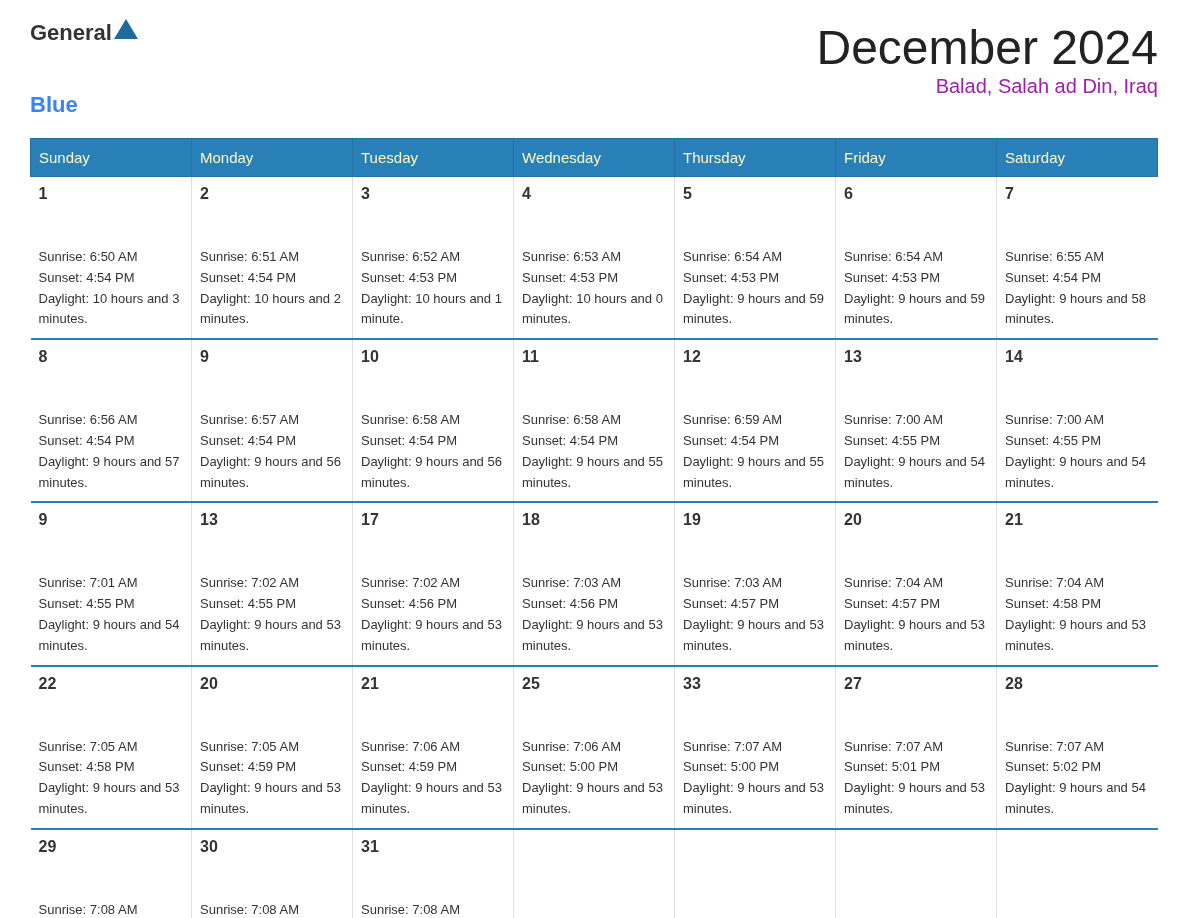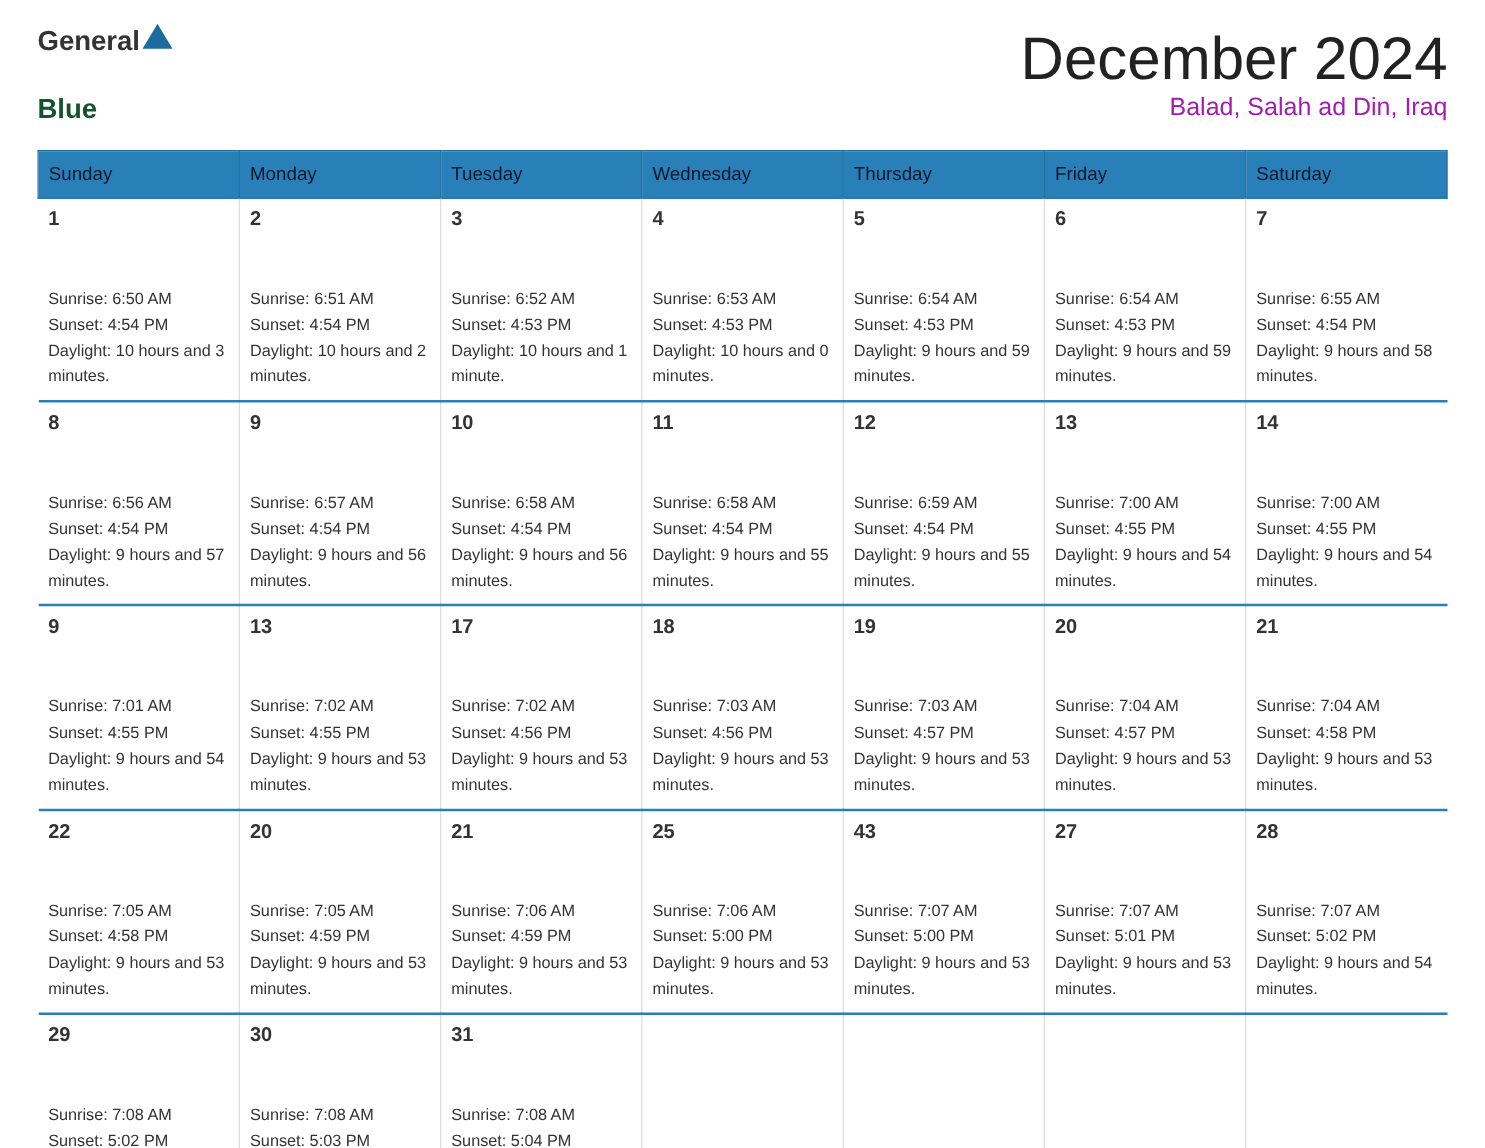--- a/index.html
+++ b/index.html
@@ -28,27 +28,27 @@
       border-right: 12px solid transparent;
       border-bottom: 20px solid #1a6ba0;
       display: inline-block;
       margin-left: 2px;
       position: relative;
       top: -4px;
     }
     .logo-blue {
       font-size: 22px;
       font-weight: bold;
-      color: #14532d;
+      color: #3b82f6;
+      margin-top: 46px;
     }
     .logo-wrapper {
       display: flex;
       flex-direction: column;
       align-items: flex-start;
-      gap: 28px;
     }
     .logo-row1 {
       display: flex;
       align-items: center;
     }
     .title-section {
       text-align: right;
     }
     .month-title {
       font-size: 48px;
@@ -61,21 +61,21 @@
     }
     table {
       width: 100%;
       border-collapse: collapse;
       table-layout: fixed;
     }
     thead tr {
       background-color: #2980b9;
     }
     thead th {
-      color: #0f172a;
+      color: #fef9c3;
       padding: 10px 8px;
       font-size: 15px;
       font-weight: normal;
       text-align: left;
       border: 1px solid #2471a3;
     }
     tbody tr {
       border-bottom: 2px solid #2980b9;
     }
     tbody td {
@@ -335,21 +335,21 @@
         </td>
         <td>
           <span class="day-number">25</span>
           <div class="day-info">
             Sunrise: 7:06 AM<br>
             Sunset: 5:00 PM<br>
             Daylight: 9 hours and 53 minutes.
           </div>
         </td>
         <td>
-          <span class="day-number">43</span>
+          <span class="day-number">33</span>
           <div class="day-info">
             Sunrise: 7:07 AM<br>
             Sunset: 5:00 PM<br>
             Daylight: 9 hours and 53 minutes.
           </div>
         </td>
         <td>
           <span class="day-number">27</span>
           <div class="day-info">
             Sunrise: 7:07 AM<br>

